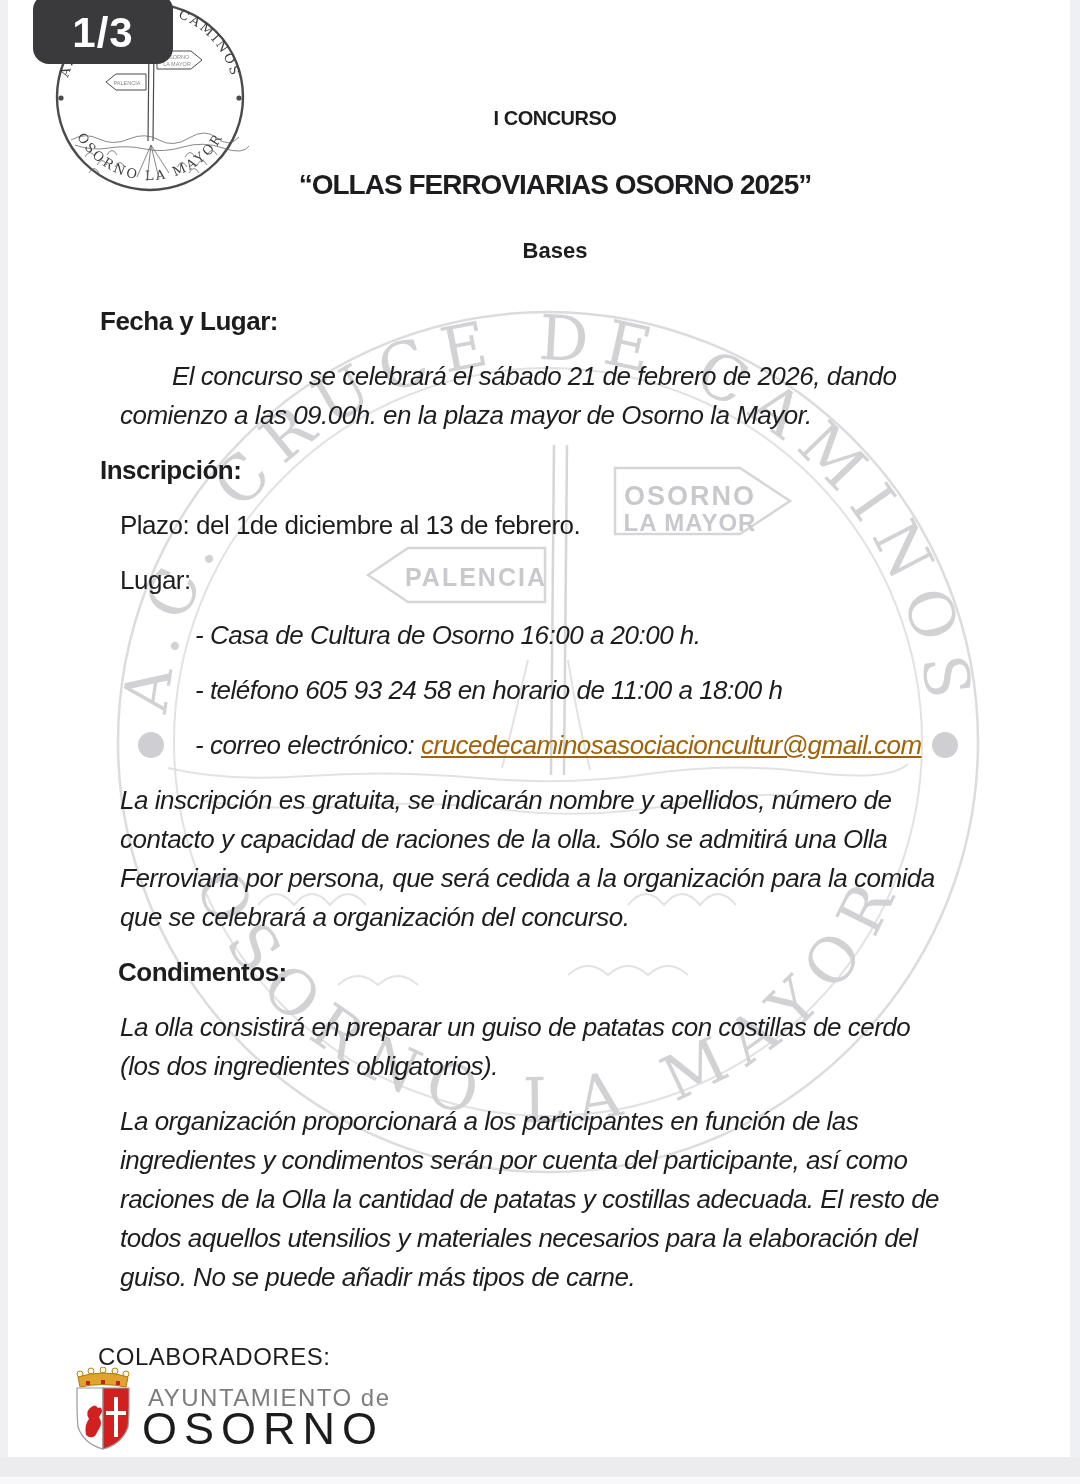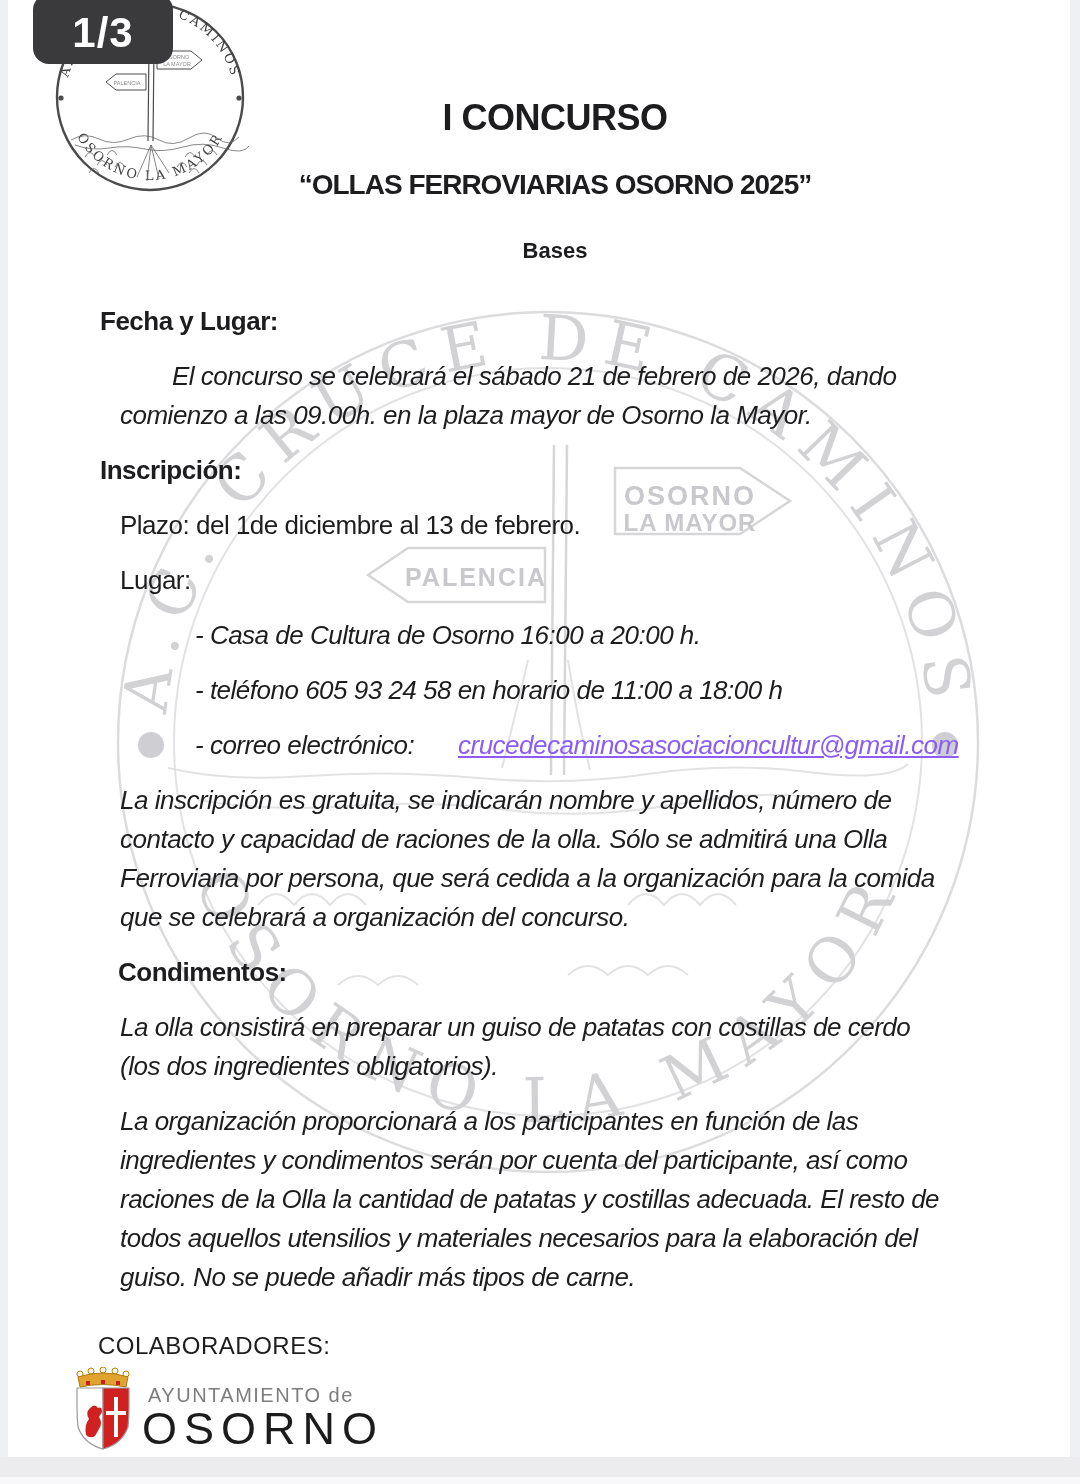--- a/index.html
+++ b/index.html
@@ -32,39 +32,39 @@
   }
   .logo{position:absolute;left:37px;top:-5px;z-index:2;}
   .logo-stroke{stroke:#4b4b4b;fill:none;}
   .logo-text{font-family:"DejaVu Serif","Liberation Serif",serif;fill:#3f3f3f;}
   .logo-sign-text{font-family:"Liberation Sans",sans-serif;fill:#8a8a8a;}
   .logo-sketch{stroke:#6a6a6a;fill:none;stroke-width:0.8;}
 
   .content{position:absolute;left:0;top:0;width:1062px;z-index:1;padding:10px 60px 0 92px;box-sizing:border-box;}
 
   .t1,.t2,.t3{text-align:center;font-weight:bold;margin:0;}
-  .t1{font-size:36px;line-height:42px;margin-top:87px;letter-spacing:-0.5px;}
+  .t1{font-size:20px;line-height:42px;margin-top:87px;letter-spacing:-0.5px;}
   .t2{font-size:28px;line-height:44px;margin-top:24px;letter-spacing:-1px;}
   .t3{font-size:22px;line-height:40px;margin-top:24px;}
 
   .para{margin:0 0 16px 0;font-size:26px;line-height:39px;letter-spacing:-0.5px;}
   .heading{font-weight:bold;}
   .h-fecha{margin-top:31px;}
   .body-ind{margin-left:20px;}
   .item-ind{margin-left:95px;}
   .cond-ind{margin-left:18px;}
   .line{display:block;white-space:nowrap;font-style:italic;}
   .indent{padding-left:52px;}
-  .email-link{color:#8b5cf6;text-decoration:underline;cursor:pointer;margin-left:37px;}
+  .email-link{color:#a16207;text-decoration:underline;cursor:pointer;}
 
   
   .footer{position:absolute;left:0;top:1331px;width:1062px;height:126px;z-index:1;}
-  .colab{position:absolute;left:90px;top:1px;font-size:24px;letter-spacing:0.5px;color:#1d1d1f;}
+  .colab{position:absolute;left:90px;top:12px;font-size:24px;letter-spacing:0.5px;color:#1d1d1f;}
   .shield{position:absolute;left:64px;top:36px;}
-  .ayto-top{position:absolute;left:140px;top:53px;font-size:20px;letter-spacing:1.5px;color:#7d7d7d;}
+  .ayto-top{position:absolute;left:140px;top:53px;font-size:24px;letter-spacing:1.5px;color:#7d7d7d;}
   .ayto-name{position:absolute;left:134px;top:72px;font-size:45px;letter-spacing:7px;color:#1c1c1c;font-weight:300;}
 </style>
 </head>
 <body>
 
 <div class="page">
 
   <svg class="watermark" width="1062" height="1457" viewBox="0 0 1062 1457">
     <defs>
       <path id="wm-arc-top" d="M 158 742 A 382 382 0 0 1 922 742"></path>

